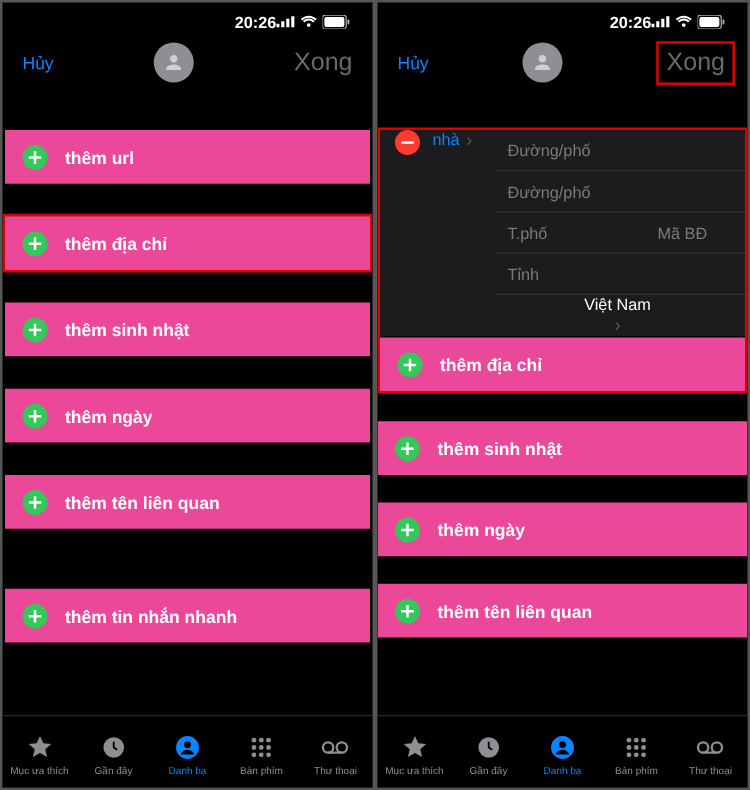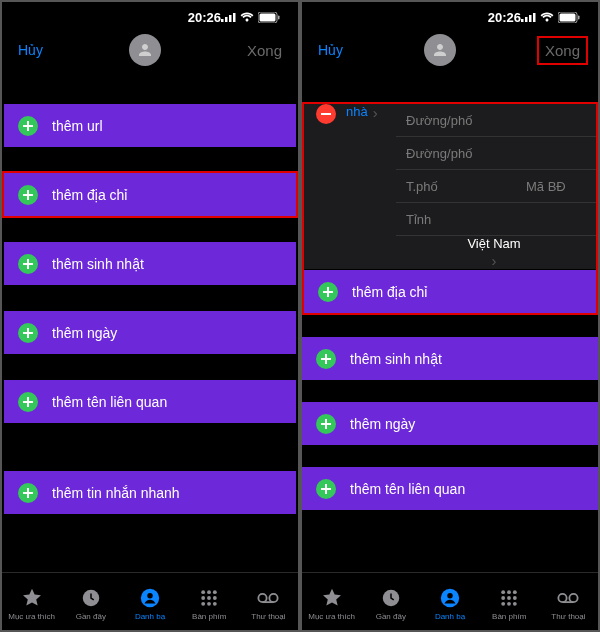--- a/index.html
+++ b/index.html
@@ -33,41 +33,42 @@
   }
   .statusbar .right { display: flex; align-items: center; gap: 4px; }
   .navbar {
     height: 36px;
     display: flex;
     align-items: center;
     justify-content: space-between;
     padding: 0 16px;
   }
   .navbar .left { color: #0a84ff; font-size: 14px; }
-  .navbar .right { color: #6a6a6a; font-size: 15px; }
+  .navbar .right { color: #6a6a6a; font-size: 20px; }
   .avatar {
     width: 32px; height: 32px;
     border-radius: 50%;
     background: #8e8e93;
     display: flex; align-items: center; justify-content: center;
   }
   .avatar svg { width: 18px; height: 18px; fill: #cfcfcf; }
   .content { flex: 1; overflow: hidden; }
   .spacer { height: 34px; }
   .spacer-sm { height: 22px; }
   .group-box { border: 2px solid #e10000; }
   .group-box-none { border: 2px solid transparent; }
   .row {
     display: flex;
     align-items: center;
-    background: #6d28d9;
+    background: #ec4899;
     height: 43px;
     padding: 0 14px;
     color: #fff;
     font-size: 14px;
+    font-weight: bold;
   }
   .sep { height: 1px; background: #000; margin-left: 48px; }
   .add-icon {
     width: 20px; height: 20px; border-radius: 50%;
     background: #34c759; position: relative; margin-right: 14px; flex-shrink:0;
   }
   .add-icon::before, .add-icon::after {
     content: ""; position: absolute; background: #fff;
     left: 50%; top: 50%; transform: translate(-50%,-50%);
   }

